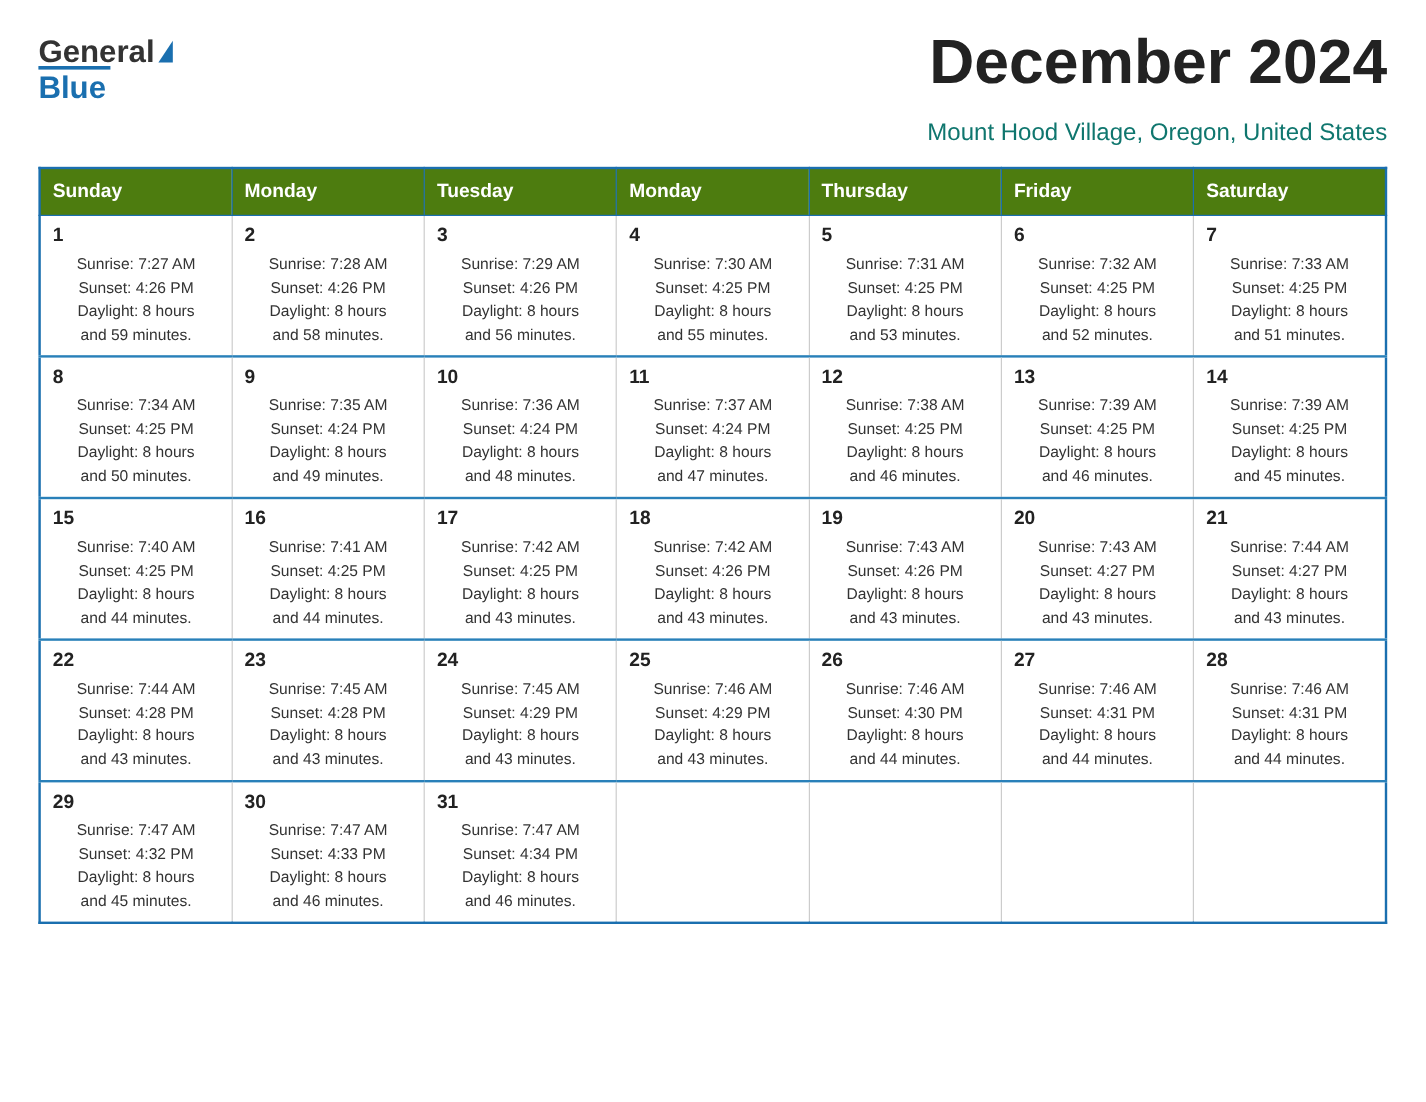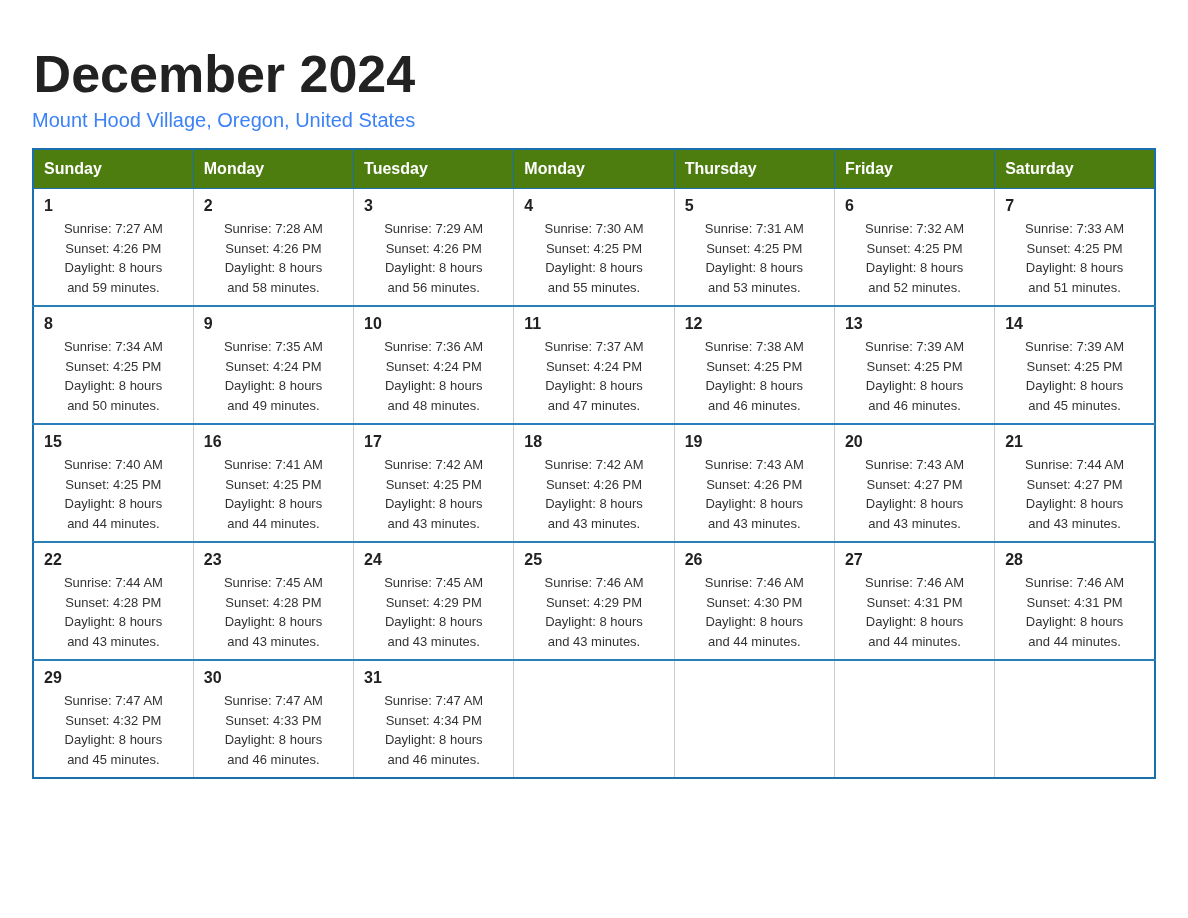--- a/index.html
+++ b/index.html
@@ -23,26 +23,25 @@
       margin-top: 4px;
     }
     .title-block {
       text-align: right;
     }
     .month-title {
       font-size: 52px;
       font-weight: bold;
       color: #222;
       line-height: 1.1;
-      margin-top: 22px;
     }
     .location-title {
       font-size: 20px;
-      color: #3b82f6;
-      margin-top: 6px;
+      color: #0f766e;
+      margin-top: 19px;
     }
     .calendar-table {
       width: 100%;
       border-collapse: collapse;
       border: 2px solid #1a6faf;
     }
     .calendar-table th {
       background-color: #4d7c0f;
       color: #fff;
       font-size: 16px;
@@ -83,20 +82,32 @@
     .logo-wrapper {
       display: flex;
       align-items: center;
       gap: 0;
     }
   </style>
 </head>
 <body>
 
 <div class="header-row">
+  <div class="logo">
+    <div class="logo-wrapper">
+      <span style="font-size:26px; font-weight:bold; color:#333; font-family:Arial;">General</span>
+      <span style="display:inline-block; width:0; height:0; border-left:12px solid transparent; border-bottom:18px solid #1a6faf; margin-left:3px; margin-bottom:2px;"></span>
+    </div>
+    <div style="display:flex; align-items:center; gap:0; margin-top:-4px;">
+      <span style="width:60px; height:3px; background:#1a6faf; display:inline-block;"></span>
+    </div>
+    <div>
+      <span style="font-size:26px; font-weight:bold; color:#1a6faf; font-family:Arial;">Blue</span>
+    </div>
+  </div>
   <div class="title-block">
     <div class="month-title">December 2024</div>
     <div class="location-title">Mount Hood Village, Oregon, United States</div>
   </div>
 </div>
 
 <table class="calendar-table">
   <thead>
     <tr>
     <th>Sunday</th>

